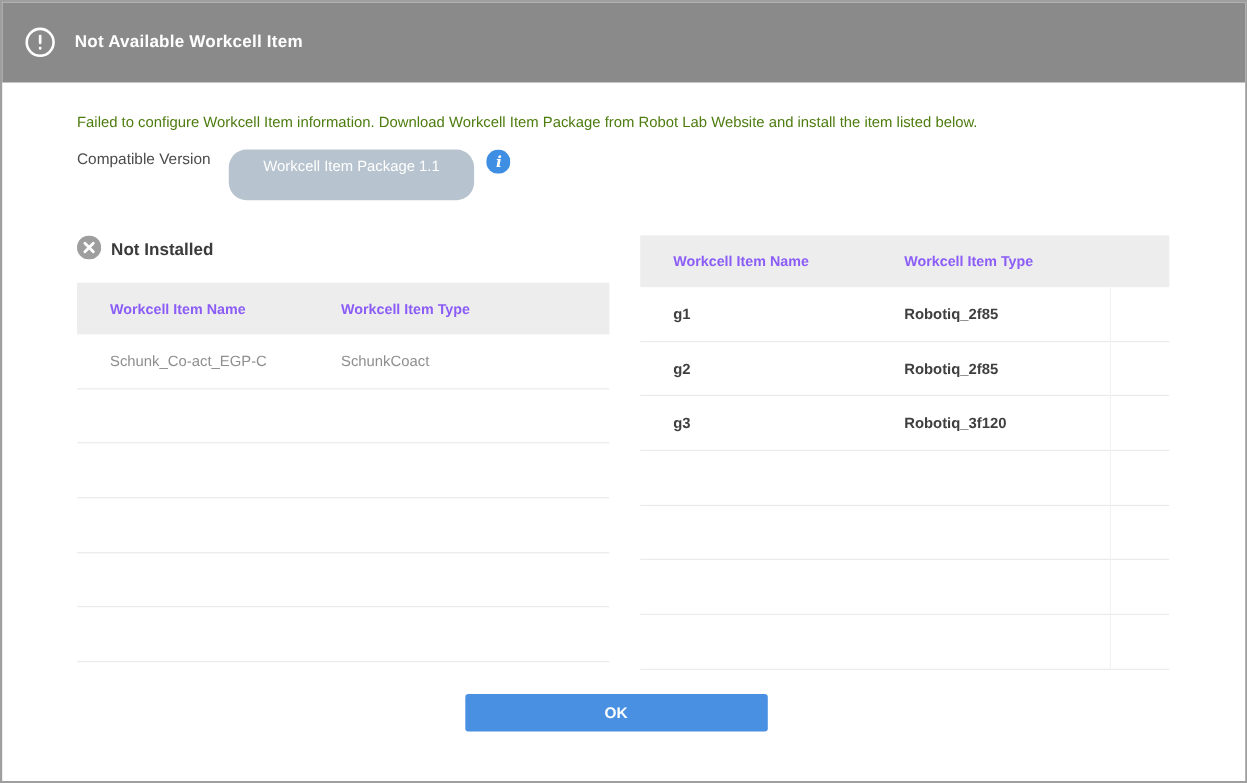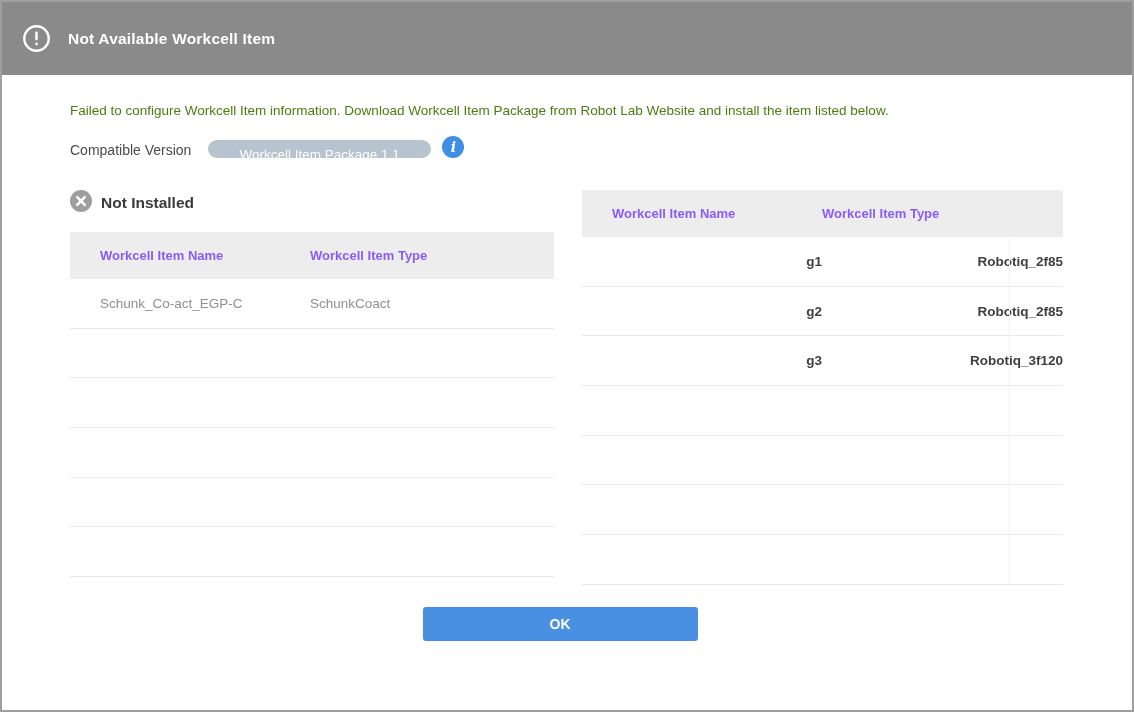--- a/index.html
+++ b/index.html
@@ -10,44 +10,44 @@
   }
   
   .titlebar {
     height:73px; background:#8a8a8a; display:flex; align-items:center;
     padding-left:20px; gap:13px;
   }
   .titlebar h1 { margin:4px; font-size:15.5px; font-weight:bold; color:#ffffff; letter-spacing:.2px; }
   .warn-icon { display:inline-flex; }
   
   .message { margin:28px 70px 0 68px; font-size:13.5px; color:#4d7c0f; }
-  .compat-row { display:flex; align-items:flex-end; margin:18px 0 0 68px; }
+  .compat-row { display:flex; align-items:flex-start; margin:18px 0 0 68px; }
   .compat-label { font-size:14px; color:#4b4b4b; margin-right:17px; }
   .pill {
-    height:18px; line-height:30px; padding:0 31px; border-radius:16px;
+    height:46px; line-height:30px; padding:0 31px; border-radius:16px;
     background:#b7c3ce; color:#ffffff; font-size:13.5px; white-space:nowrap;
   }
   .info-icon { margin-left:11px; display:inline-flex; cursor:pointer; }
   
   .panels { display:flex; margin:32px 0 0 68px; gap:28px; }
   .panel { width:484px; }
   .panel-right { width:481px; }
   .section-header { display:flex; align-items:center; gap:9px; margin-bottom:16px; }
   .section-title { font-size:15.5px; font-weight:bold; color:#3b3b3b; }
   .table { width:100%; }
   .thead { display:flex; height:47px; background:#ededed; align-items:center; }
   .th { font-size:13px; font-weight:bold; color:#8b5cf6; }
   .col-name { flex:0 0 240px; padding-left:30px; box-sizing:border-box; }
   .col-type { flex:1; }
   .tr {
     display:flex; align-items:center; height:49.7px;
     border-bottom:1px solid #e9e9e9; box-sizing:border-box;
   }
   .td { font-size:13.5px; color:#8f8f8f; }
-  .panel-right .td { color:#3f3f3f; font-weight:bold;text-align:right; }
+  .panel-right .td { color:#3f3f3f; font-weight:bold; }
   .panel-right .table { position:relative; }
   .panel-right .table::after {
     content:""; position:absolute; right:53px; top:47px; bottom:0;
     width:1px; background:#f1f1f1;
   }
   
   .footer { display:flex; justify-content:center; margin:22px 14px 0 0; }
   .ok-btn {
     width:275px; height:34px; background:#4a90e2; color:#ffffff;
     border:none; border-radius:3px; font-weight:bold; font-size:14px;

